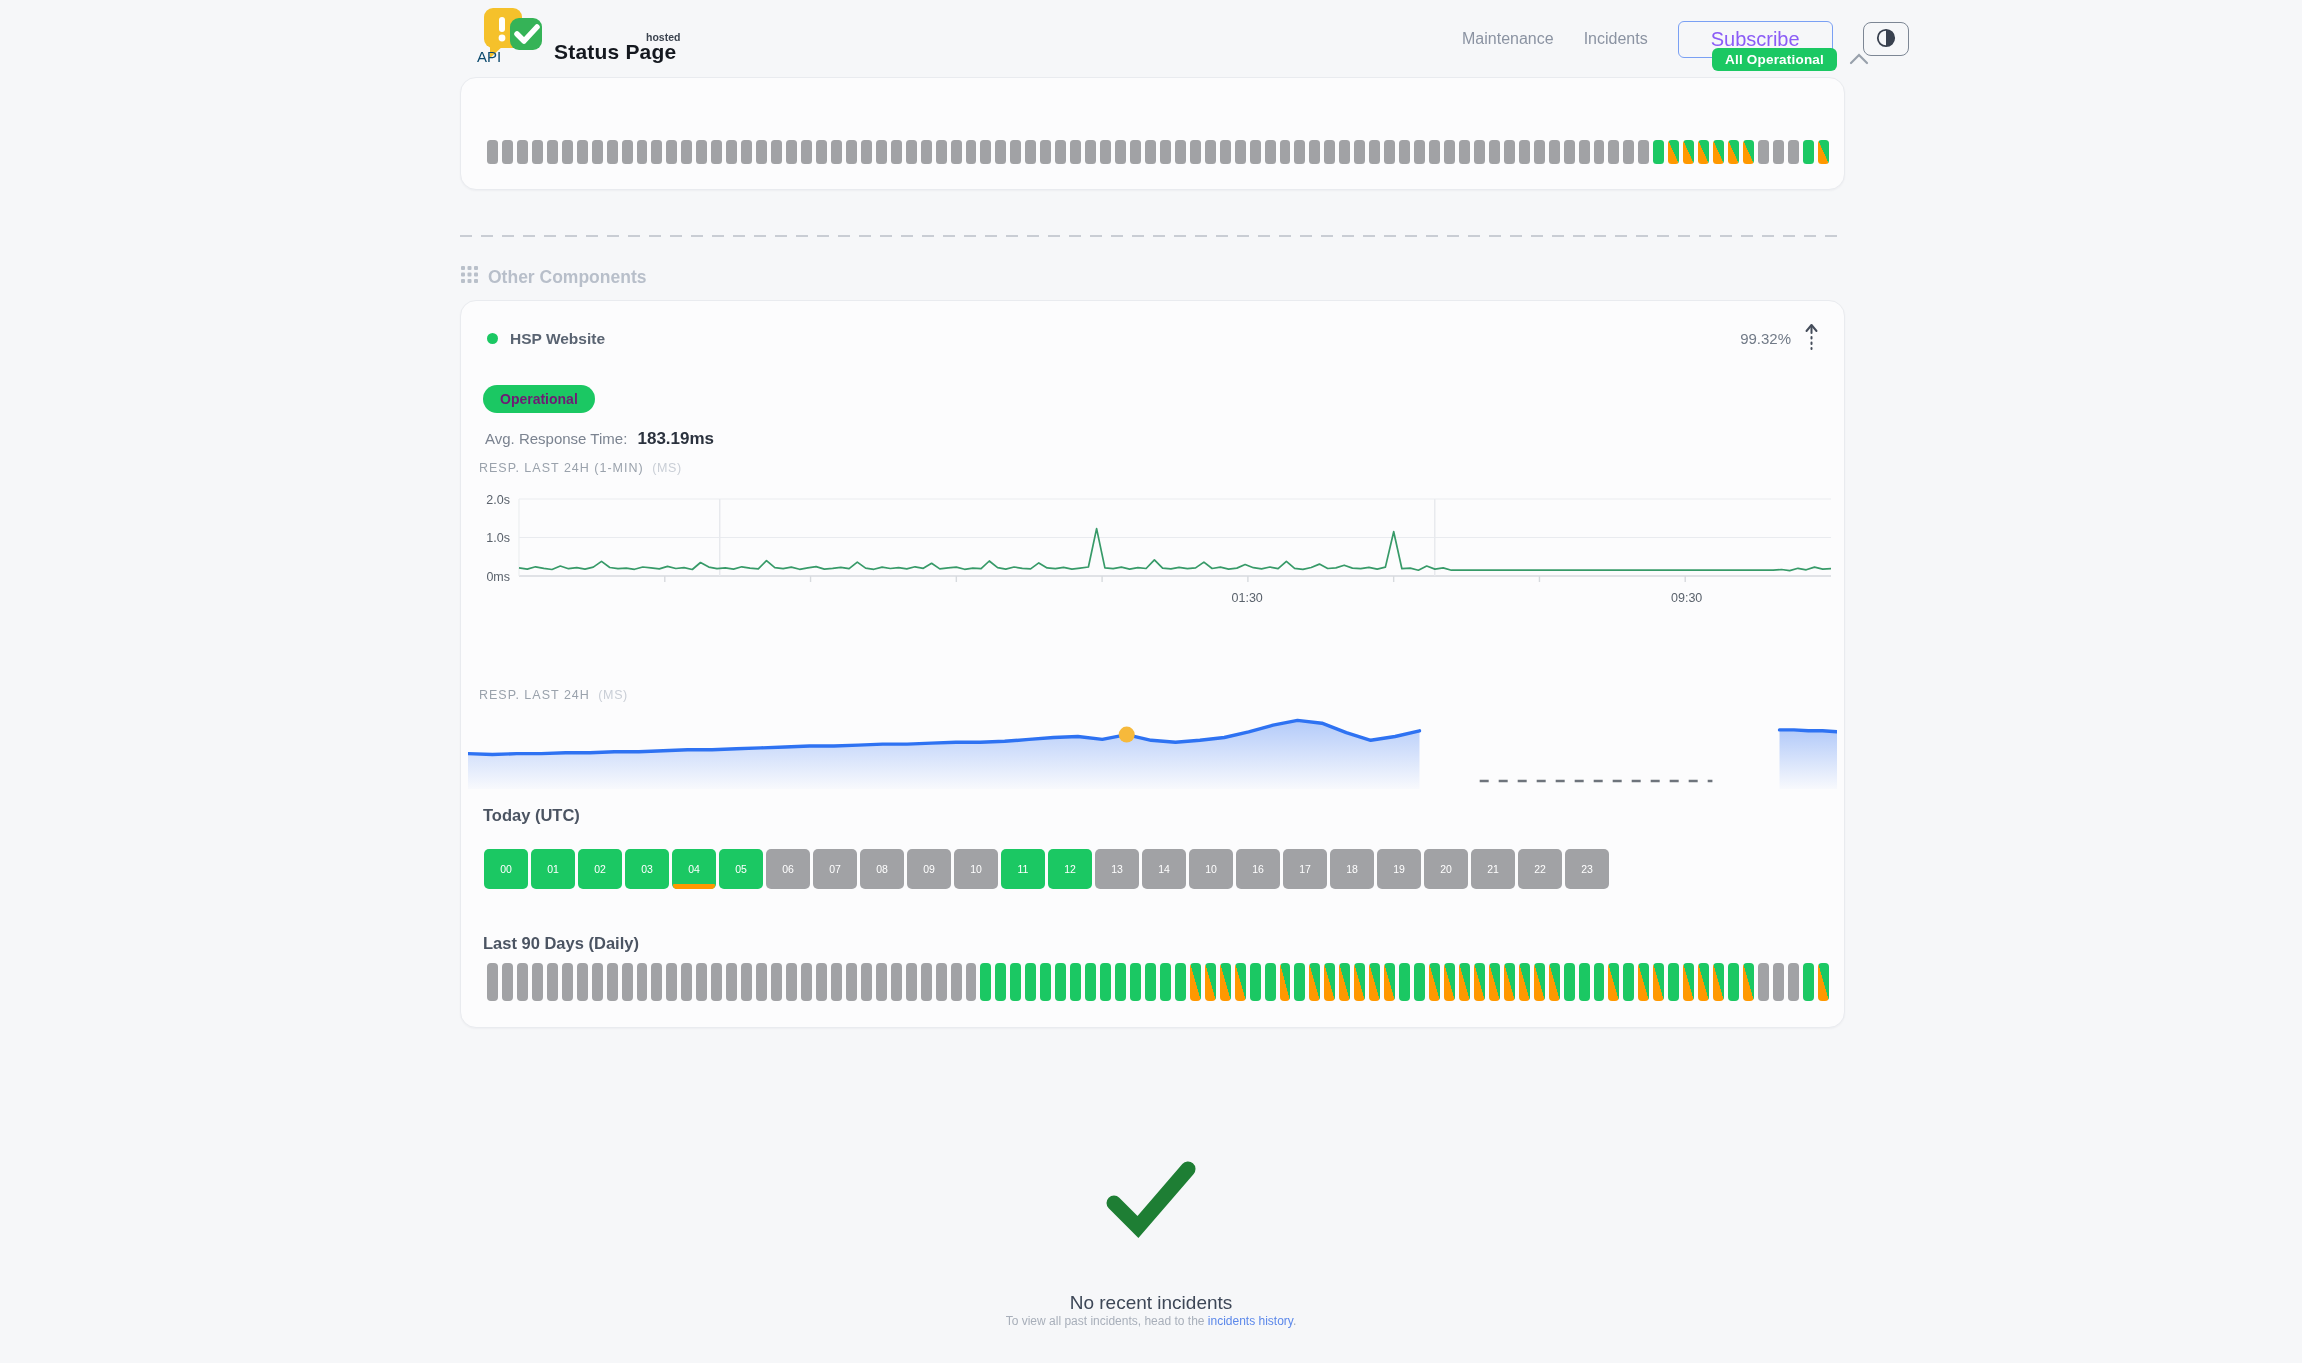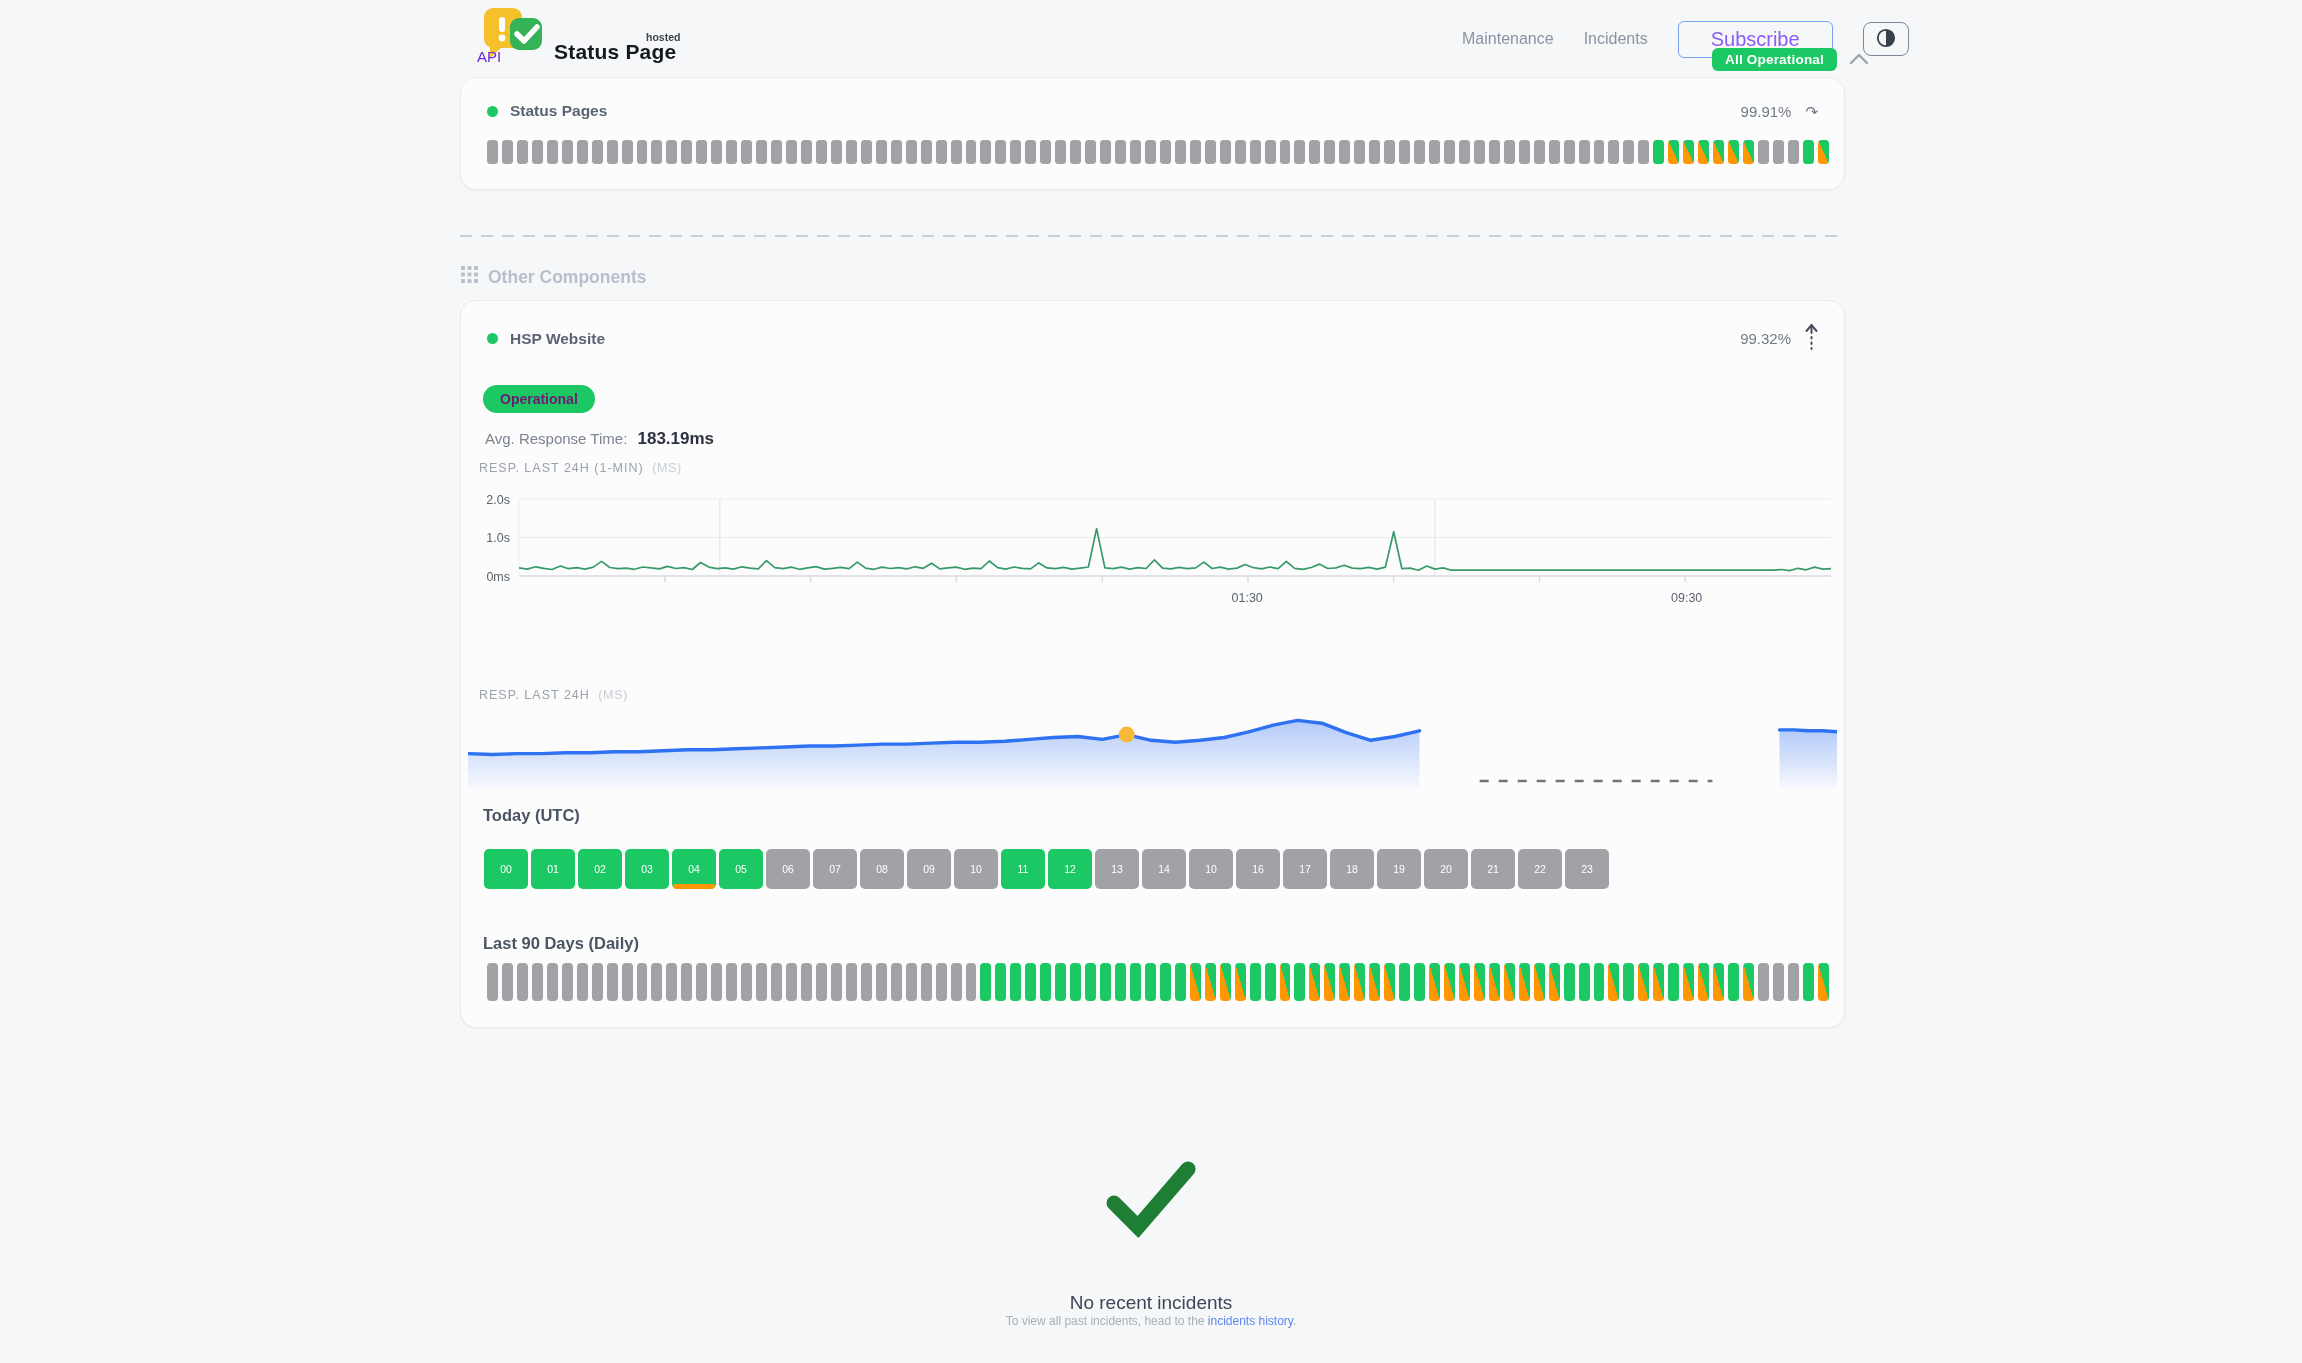--- a/index.html
+++ b/index.html
@@ -10,21 +10,21 @@
   *{margin:0;padding:0;box-sizing:border-box;}
   html,body{background:#f6f7f9;}
   body{font-family:"Liberation Sans","DejaVu Sans",sans-serif;color:var(--slate);}
   #page{position:relative;width:2302px;height:1363px;background:#f6f7f9;overflow:hidden;}
 
   
   .brand{position:absolute;left:484px;top:8px;display:flex;align-items:flex-end;gap:12px;}
   .brand-text{position:relative;margin-top:8px;}
   .brand-title{font-size:21px;font-weight:800;color:#14181f;letter-spacing:.2px;}
   .brand-sup{position:absolute;top:-9px;right:-4px;font-size:10.5px;font-weight:600;color:#3c4450;}
-  .api-label{position:absolute;left:477px;top:48px;font-size:15px;color:#6d28d9;font-weight:500;}
+  .api-label{position:absolute;left:477px;top:48px;font-size:15px;color:#0c4a6e;font-weight:500;}
 
   .topnav{position:absolute;left:1462px;top:22px;display:flex;align-items:center;gap:30px;height:34px;}
   .navlink{font-size:16px;color:var(--muted);cursor:pointer;}
   .subscribe-btn{border:1.5px solid #7aa0f4;color:#8b5cf6;background:transparent;font-size:20px;
     padding:6px 32px;border-radius:6px;font-family:inherit;cursor:pointer;}
   .theme-btn{width:46px;height:34px;border:1.5px solid #7d8795;border-radius:8px;background:transparent;
     display:flex;align-items:center;justify-content:center;cursor:pointer;}
 
   .badge-wrap{position:absolute;left:1712px;top:48px;display:flex;align-items:center;gap:12px;}
   .status-badge{background:var(--green);color:#fff;font-size:13.5px;font-weight:600;
@@ -126,30 +126,20 @@
   <div class="badge-wrap">
     <span class="status-badge">All Operational</span>
     <span>
       <svg width="20" height="13" viewBox="0 0 20 13">
         <polyline points="2,11 10,3 18,11" stroke="#99a1ac" stroke-width="2.2" fill="none" stroke-linecap="round"></polyline>
       </svg>
     </span>
   </div>
 
   <div class="card api-card">
-    <div class="crow">
-      <span class="comp-name">
-        <span class="dot"></span>
-        <span>Status Pages</span>
-      </span>
-      <span class="pct-wrap">
-        <span class="pct">99.91%</span>
-        <span class="refresh">↷</span>
-      </span>
-    </div>
     <div class="bars api-bars">
         <span class="ubar bar-none"></span>
         <span class="ubar bar-none"></span>
         <span class="ubar bar-none"></span>
         <span class="ubar bar-none"></span>
         <span class="ubar bar-none"></span>
         <span class="ubar bar-none"></span>
         <span class="ubar bar-none"></span>
         <span class="ubar bar-none"></span>
         <span class="ubar bar-none"></span>

